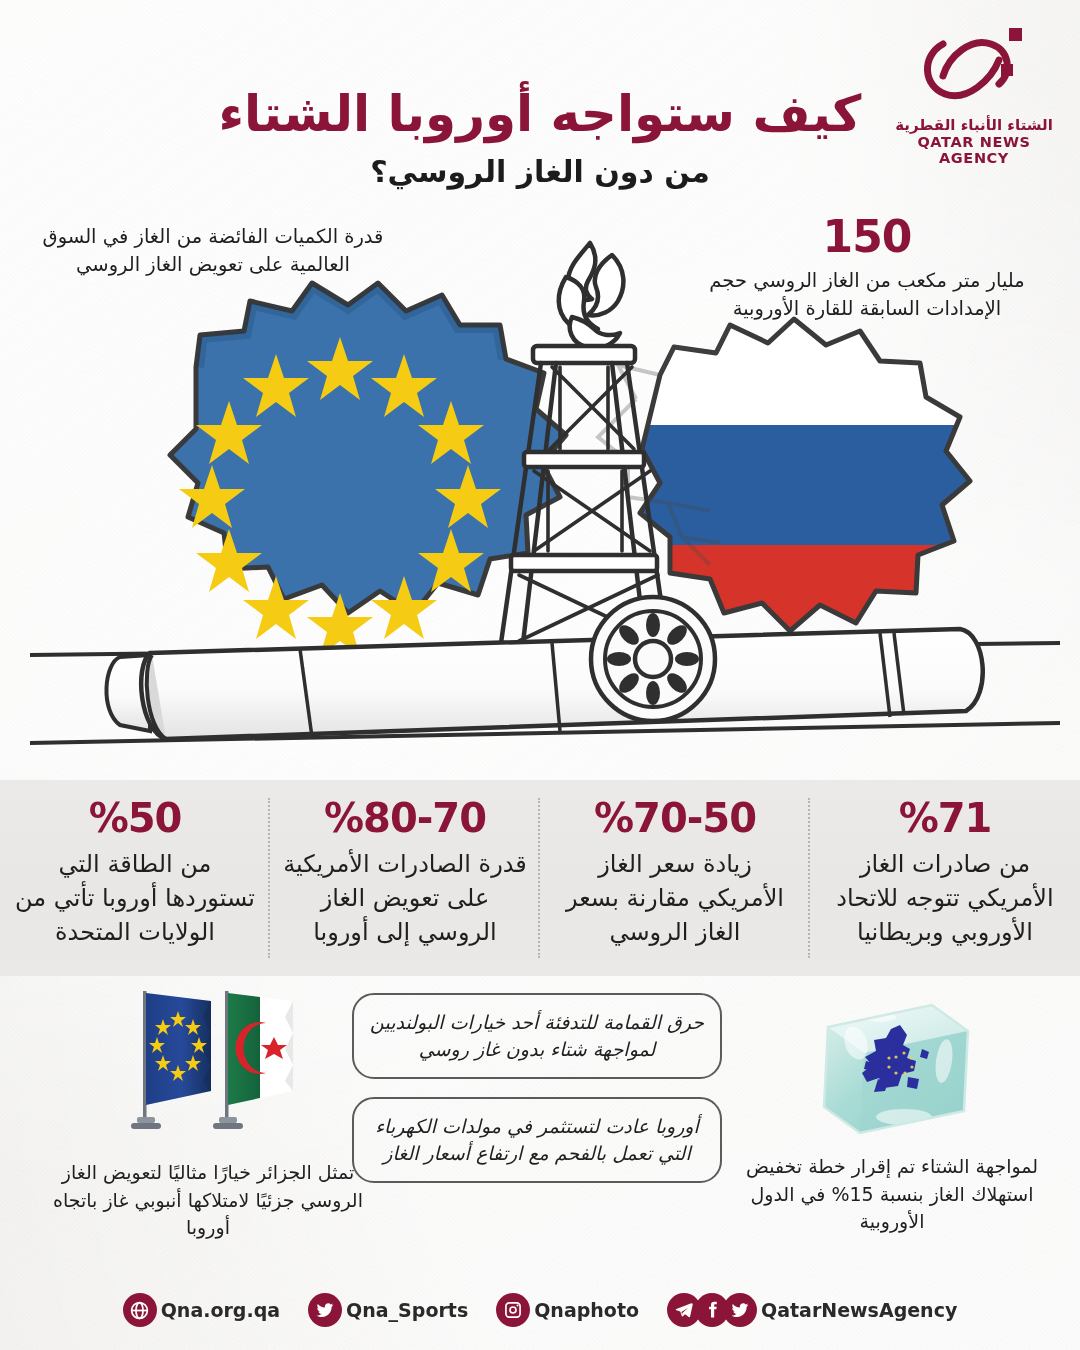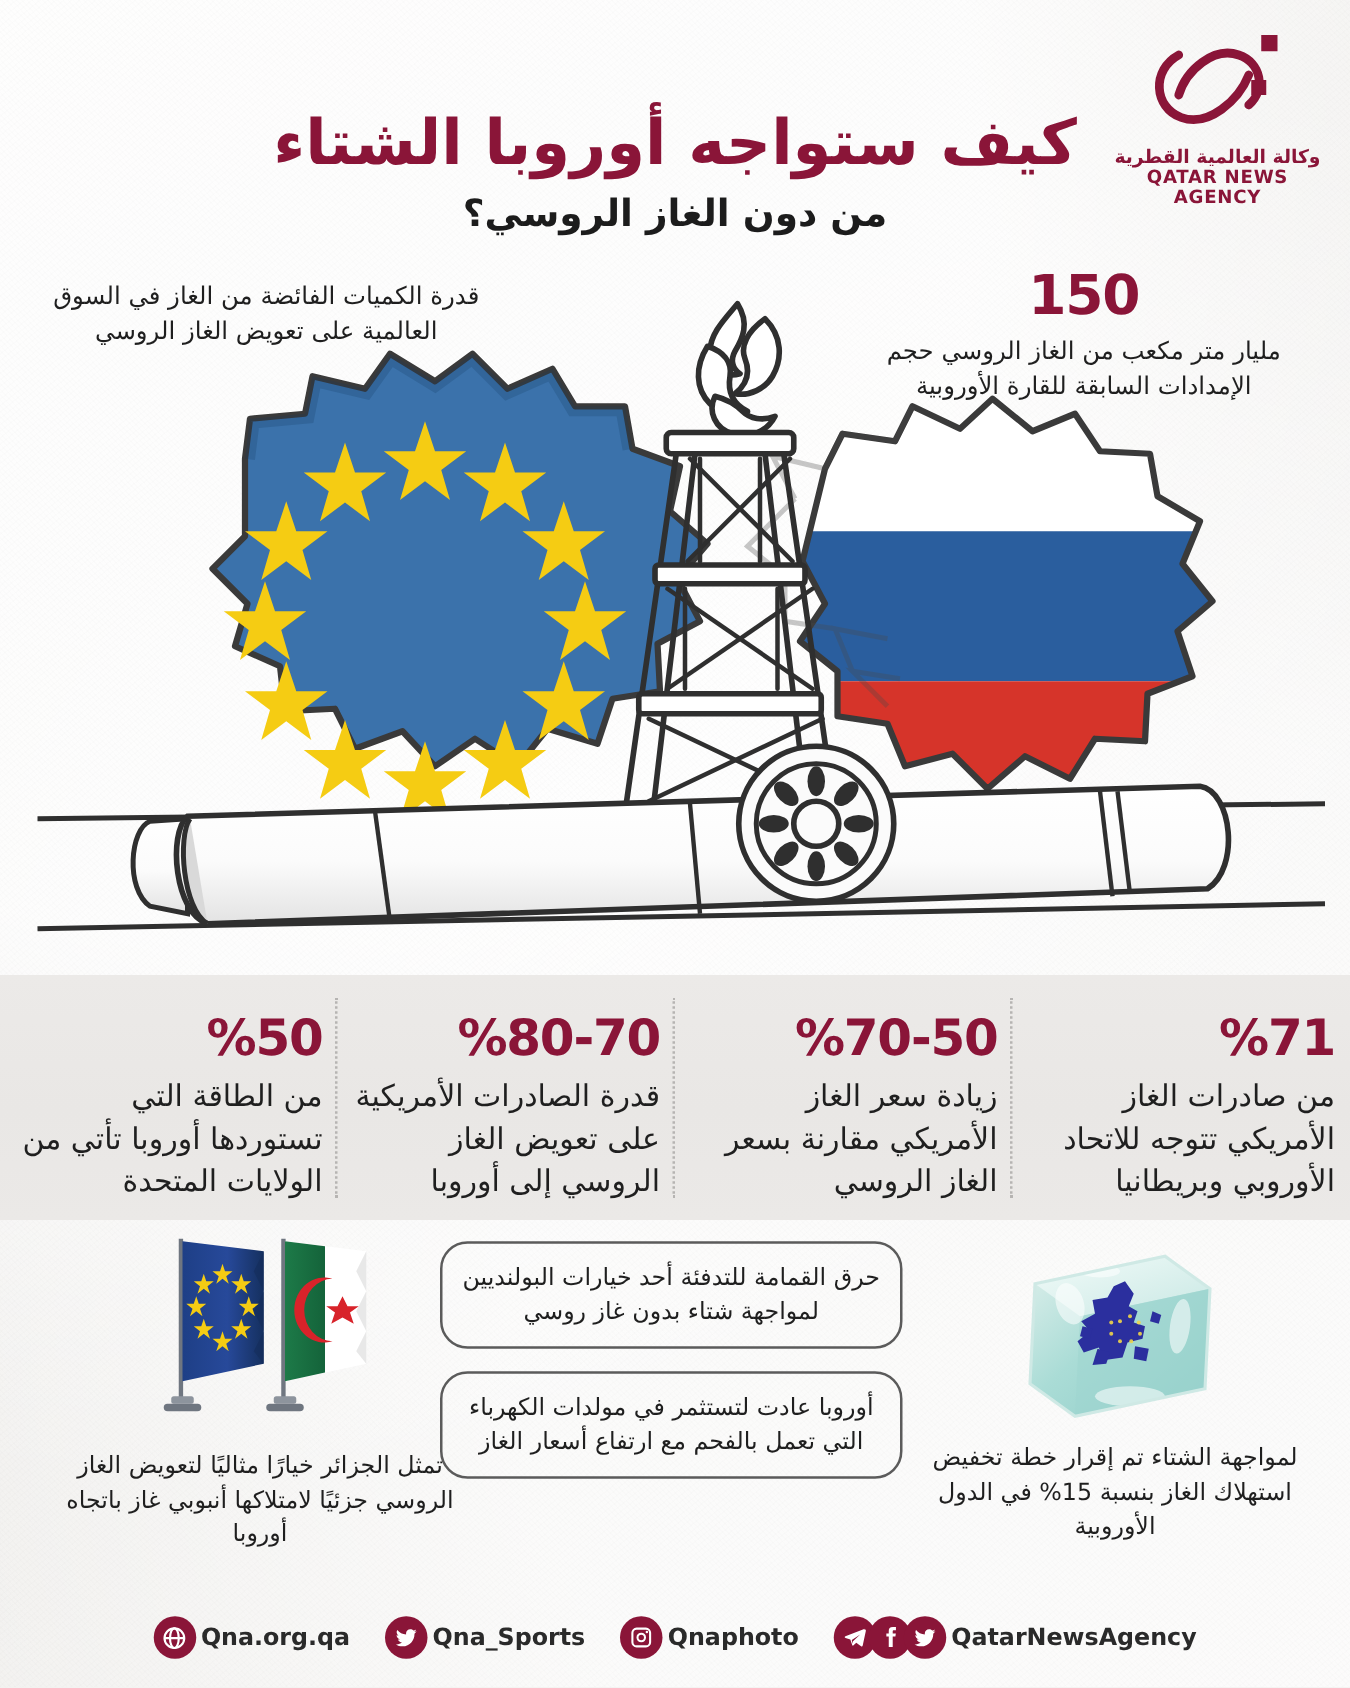--- a/index.html
+++ b/index.html
@@ -51,21 +51,21 @@
   .illus{position:absolute;top:225px;left:0;width:1080px;height:555px;}
   .illus svg{display:block;}
 
   
   .band{
     position:absolute;top:780px;left:0;width:1080px;height:196px;
     background:linear-gradient(180deg,#eceae8 0%,#e9e7e5 55%,#ebe9e7 100%);
     display:flex;flex-direction:row;
   }
   .bandcell{
-    flex:1 1 25%;position:relative;padding:31px 12px 0;
+    flex:1 1 25%;position:relative;text-align:center;padding:18px 12px 0;
     box-sizing:border-box;
   }
   .bandcell+.bandcell:before{
     content:"";position:absolute;right:0;top:18px;bottom:18px;width:0;
     border-right:2px dotted #b6b4b2;
   }
   .bandcell .num{font-size:40px;font-weight:bold;color:#8a1538;line-height:1;letter-spacing:-1px;}
   .bandcell .txt{font-size:24px;color:#1f1f1f;line-height:1.42;margin-top:9px;}
 
   
@@ -74,20 +74,21 @@
   .col-mid{position:absolute;right:358px;top:8px;width:370px;}
   .col-flags{position:absolute;right:698px;top:0;width:348px;text-align:center;}
 
   .icecube{margin:6px auto 0;display:block;}
   .cap{font-size:19px;color:#1f1f1f;line-height:1.45;margin-top:12px;}
 
   .bubble{
     border:2.5px solid #5b5b5b;border-radius:22px;background:transparent;
     padding:14px 10px;text-align:center;font-size:19px;color:#1f1f1f;line-height:1.42;
     box-sizing:border-box;
+    font-style:italic;
   }
   .bubble+.bubble{margin-top:18px;}
 
   .flags{margin:2px auto 0;display:block;}
 
   
   .footer{
     position:absolute;bottom:16px;left:0;width:1080px;height:48px;
     display:flex;flex-direction:row-reverse;align-items:center;justify-content:center;
     gap:0;direction:ltr;
@@ -112,21 +113,21 @@
 
     <div class="logo">
       <svg width="122" height="92" viewBox="0 0 122 92">
         <g fill="none" stroke="#8a1538" stroke-width="7" stroke-linecap="round">
           <path d="M30 22 C8 34 10 64 32 72 C54 80 78 58 86 38"></path>
           <path d="M86 62 C100 50 96 28 78 22 C58 15 36 34 30 54"></path>
         </g>
         <rect x="96" y="6" width="13" height="13" fill="#8a1538"></rect>
         <rect x="88" y="42" width="12" height="12" fill="#8a1538"></rect>
       </svg>
-      <div class="logo-ar">وكالة العالمية القطرية</div>
+      <div class="logo-ar">الشتاء الأنباء القطرية</div>
       <div class="logo-en">QATAR NEWS AGENCY</div>
     </div>
   </div>
 
   <div class="topstat right">
     <div class="num">150</div>
     <div class="txt">مليار متر مكعب من الغاز الروسي حجم الإمدادات السابقة للقارة الأوروبية</div>
   </div>
 
   <div class="topstat left">

